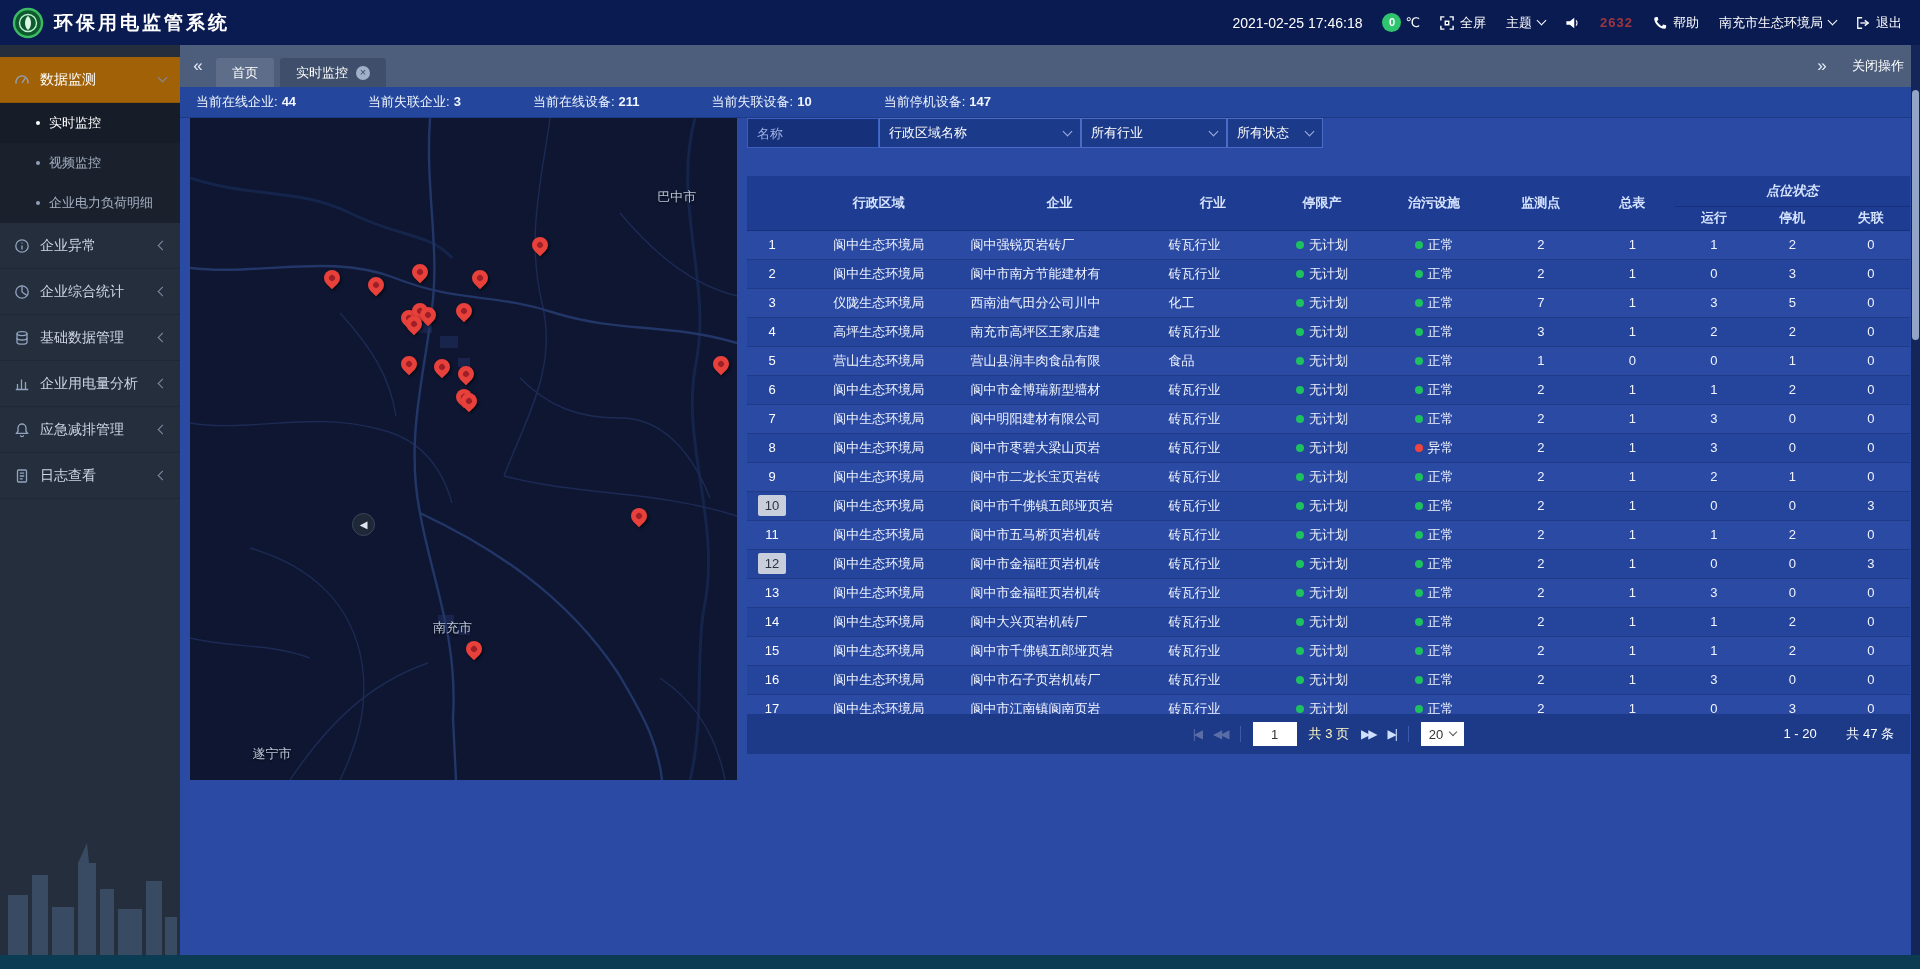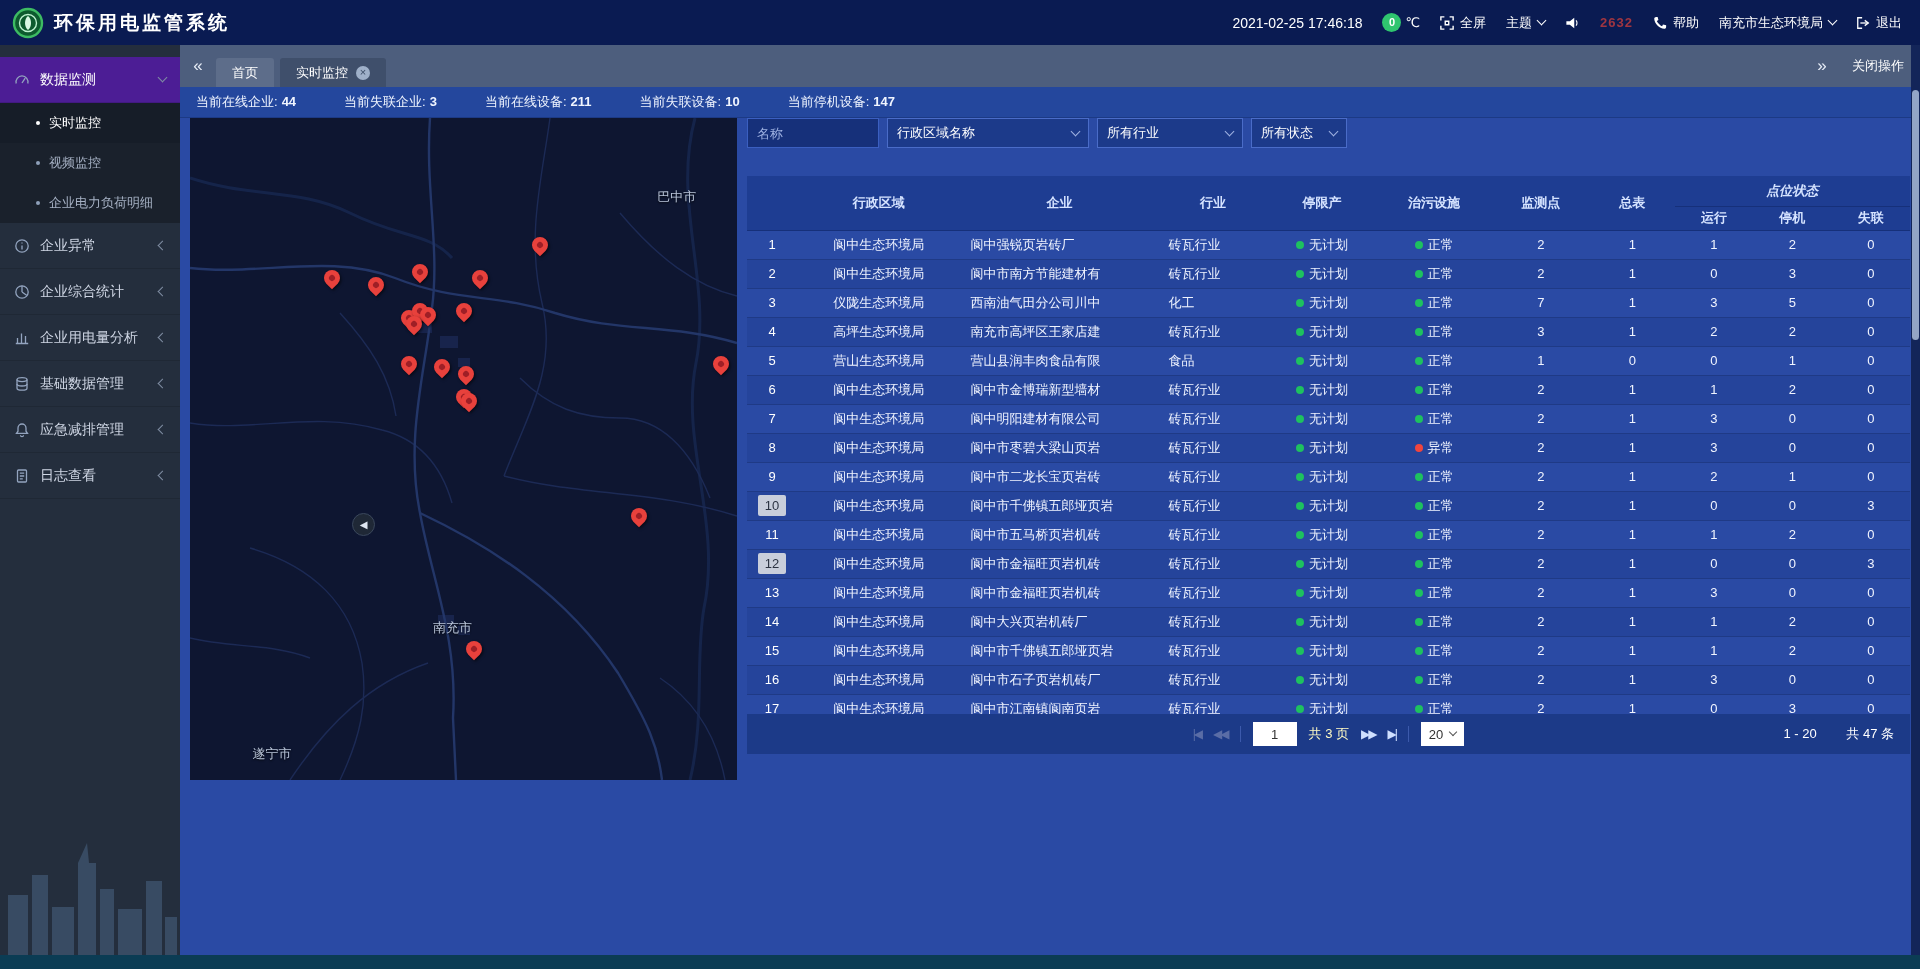--- a/index.html
+++ b/index.html
@@ -23,21 +23,21 @@
   .chev { display:inline-block; width:7px; height:7px; border-right:1.6px solid currentColor;
     border-bottom:1.6px solid currentColor; }
   .chev.down { transform:rotate(45deg); margin-top:-4px; }
   .chev.left { transform:rotate(135deg); }
 
   
   .sidebar { position:absolute; top:45px; left:0; width:180px; bottom:14px; background:#242e3d;
     overflow:hidden; padding-top:12px; z-index:5; }
   .sgroup { height:46px; display:flex; align-items:center; padding:0 14px; gap:10px;
     color:#cfd6e4; font-size:14px; cursor:pointer; border-bottom:1px solid rgba(0,0,0,.12); }
-  .sgroup.open { background:#4c1d95; color:#fff; }
+  .sgroup.open { background:#a16207; color:#fff; }
   .sgroup .glabel { flex:1; }
   .sgroup .chev { color:#7f8da3; }
   .submenu { background:#1a212c; }
   .sitem { height:40px; display:flex; align-items:center; padding-left:36px; gap:9px;
     font-size:13px; color:#a7b2c5; cursor:pointer; }
   .sitem .bullet { width:4px; height:4px; border-radius:50%; background:#8ea0ba; flex:0 0 auto; }
   .sitem.active { color:#fff; background:#161d28; }
   .sitem.active .bullet { background:#fff; }
   .skyline { position:absolute; bottom:0; left:0; }
 
@@ -49,41 +49,41 @@
     background:#5d6d8a; border-radius:3px 3px 0 0; font-size:13px; cursor:pointer; align-self:flex-end; }
   .tab.active { background:#3f4f6b; }
   .tab-close { width:14px; height:14px; border-radius:50%; background:#9fb0c9; color:#3c4c66;
     font-size:11px; line-height:13px; text-align:center; margin-left:8px; cursor:pointer; }
   .tabbar-right { margin-left:auto; display:flex; align-items:center; gap:12px; padding-right:16px; }
   .close-ops { font-size:13px; cursor:pointer;font-family:Liberation Serif, serif; }
 
   
   .content { position:absolute; top:87px; left:180px; right:0; bottom:14px; background:#2a4aa4; overflow:hidden; }
   .statsbar { height:31px; background:#24479d; border-bottom:1px solid #1c3a85; display:flex;
-    align-items:center; gap:48px; padding:0 16px; color:#f0f5ff; font-size:13px; }
+    align-items:center; gap:72px; padding:0 16px; color:#f0f5ff; font-size:13px; }
   .stat b { margin-left:4px; font-weight:bold; }
 
   
   .map-panel { position:absolute; left:10px; top:31px; width:547px; height:662px;
     background:#0e1631; overflow:hidden; }
   .roads { position:absolute; inset:0; width:100%; height:100%; }
   .city-label { position:absolute; color:#bac6da; font-size:13px; transform:translate(-50%,-50%);
     text-shadow:0 1px 2px rgba(0,0,0,.8); white-space:nowrap; }
   .pin { position:absolute; width:0; height:0; z-index:3; cursor:pointer; }
   .pin i { position:absolute; left:-8px; top:-20px; width:16px; height:16px; background:#e8413c;
     border-radius:50% 50% 50% 0; transform:rotate(-45deg); box-shadow:0 2px 3px rgba(0,0,0,.55); }
   .pin i::after { content:""; position:absolute; left:5px; top:5px; width:6px; height:6px;
     border-radius:50%; background:#9e1f26; }
   .map-handle { position:absolute; left:172px; top:426px; width:23px; height:23px; border-radius:50%;
     background:#1f2836; border:1px solid #3a475c; color:#dfe6f2; display:flex; align-items:center;
     justify-content:center; z-index:12; cursor:pointer; font-size:10px; }
 
   
   .right-panel { position:absolute; left:567px; right:10px; top:31px; }
-  .filters { display:flex; gap:8px; height:30px; }
+  .filters { display:flex; gap:0; height:30px; }
   .f-input { width:132px; background:#16307a; border:1px solid #3b5fc0; color:#fff; font-size:13px;
     padding:0 9px; outline:none; font-family:inherit; }
   .f-input::placeholder { color:#9fb2e2; }
   .f-select { display:flex; align-items:center; justify-content:space-between; padding:0 9px;
     background:#1c3a8a; border:1px solid #4a6cc8; color:#fff; font-size:13px; cursor:pointer; }
   .f-select .chev { color:#9fb2e2; margin-left:8px; }
   .f-region { width:202px; } .f-industry { width:146px; } .f-status { width:96px; }
 
   .table-panel { position:relative; margin-top:6px; height:600px; background:#2a4aa4; overflow:hidden; }
   table { width:100%; border-collapse:collapse; table-layout:fixed;margin-top:22px; }
@@ -222,32 +222,32 @@
     <div class="sgroup">
       <svg class="sicon" width="16" height="16" viewBox="0 0 16 16" fill="none" stroke="#93a4bf" stroke-width="1.3">
         <circle cx="8" cy="8" r="6.2"></circle>
           <path d="M8 8V1.8M8 8l4.6 3.2"></path>
       </svg>
       <span class="glabel">企业综合统计</span>
       <i class="chev left"></i>
     </div>
     <div class="sgroup">
       <svg class="sicon" width="16" height="16" viewBox="0 0 16 16" fill="none" stroke="#93a4bf" stroke-width="1.3">
-        <path d="M3.5 13V8M7.5 13V3.5M11.5 13V6M1.8 13.5h12.4"></path>
-      </svg>
-      <span class="glabel">企业用电量分析</span>
-      <i class="chev left"></i>
-    </div>
-    <div class="sgroup">
-      <svg class="sicon" width="16" height="16" viewBox="0 0 16 16" fill="none" stroke="#93a4bf" stroke-width="1.3">
         <ellipse cx="8" cy="3.6" rx="5" ry="2"></ellipse>
           <path d="M3 3.6v8.6c0 1.1 2.2 2 5 2s5-.9 5-2V3.6"></path>
           <path d="M3 8c0 1.1 2.2 2 5 2s5-.9 5-2"></path>
       </svg>
       <span class="glabel">基础数据管理</span>
+      <i class="chev left"></i>
+    </div>
+    <div class="sgroup">
+      <svg class="sicon" width="16" height="16" viewBox="0 0 16 16" fill="none" stroke="#93a4bf" stroke-width="1.3">
+        <path d="M3.5 13V8M7.5 13V3.5M11.5 13V6M1.8 13.5h12.4"></path>
+      </svg>
+      <span class="glabel">企业用电量分析</span>
       <i class="chev left"></i>
     </div>
     <div class="sgroup">
       <svg class="sicon" width="16" height="16" viewBox="0 0 16 16" fill="none" stroke="#93a4bf" stroke-width="1.3">
         <path d="M8 2a4 4 0 0 0-4 4v3.2L2.5 11.4h11L12 9.2V6a4 4 0 0 0-4-4z"></path>
           <path d="M6.5 13.2a1.5 1.5 0 0 0 3 0"></path>
       </svg>
       <span class="glabel">应急减排管理</span>
       <i class="chev left"></i>
     </div>

